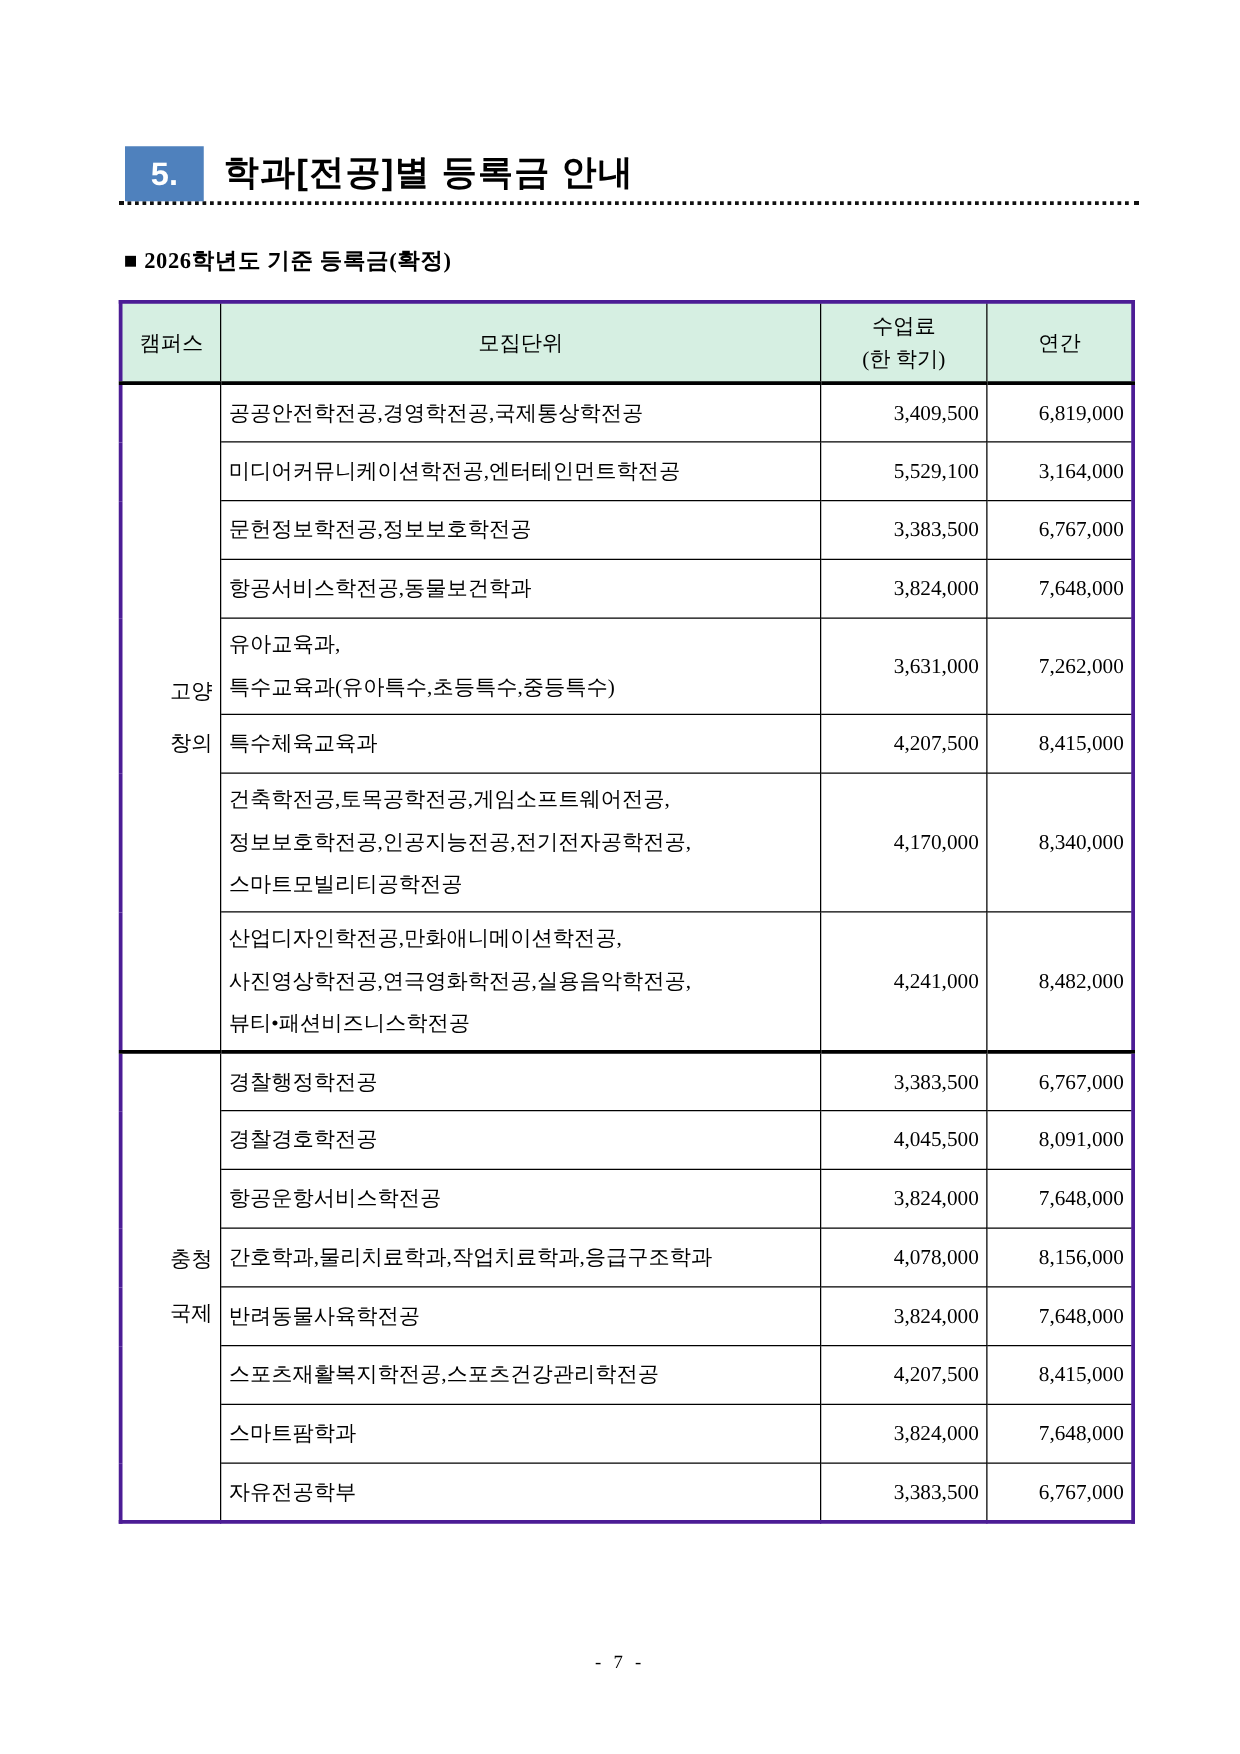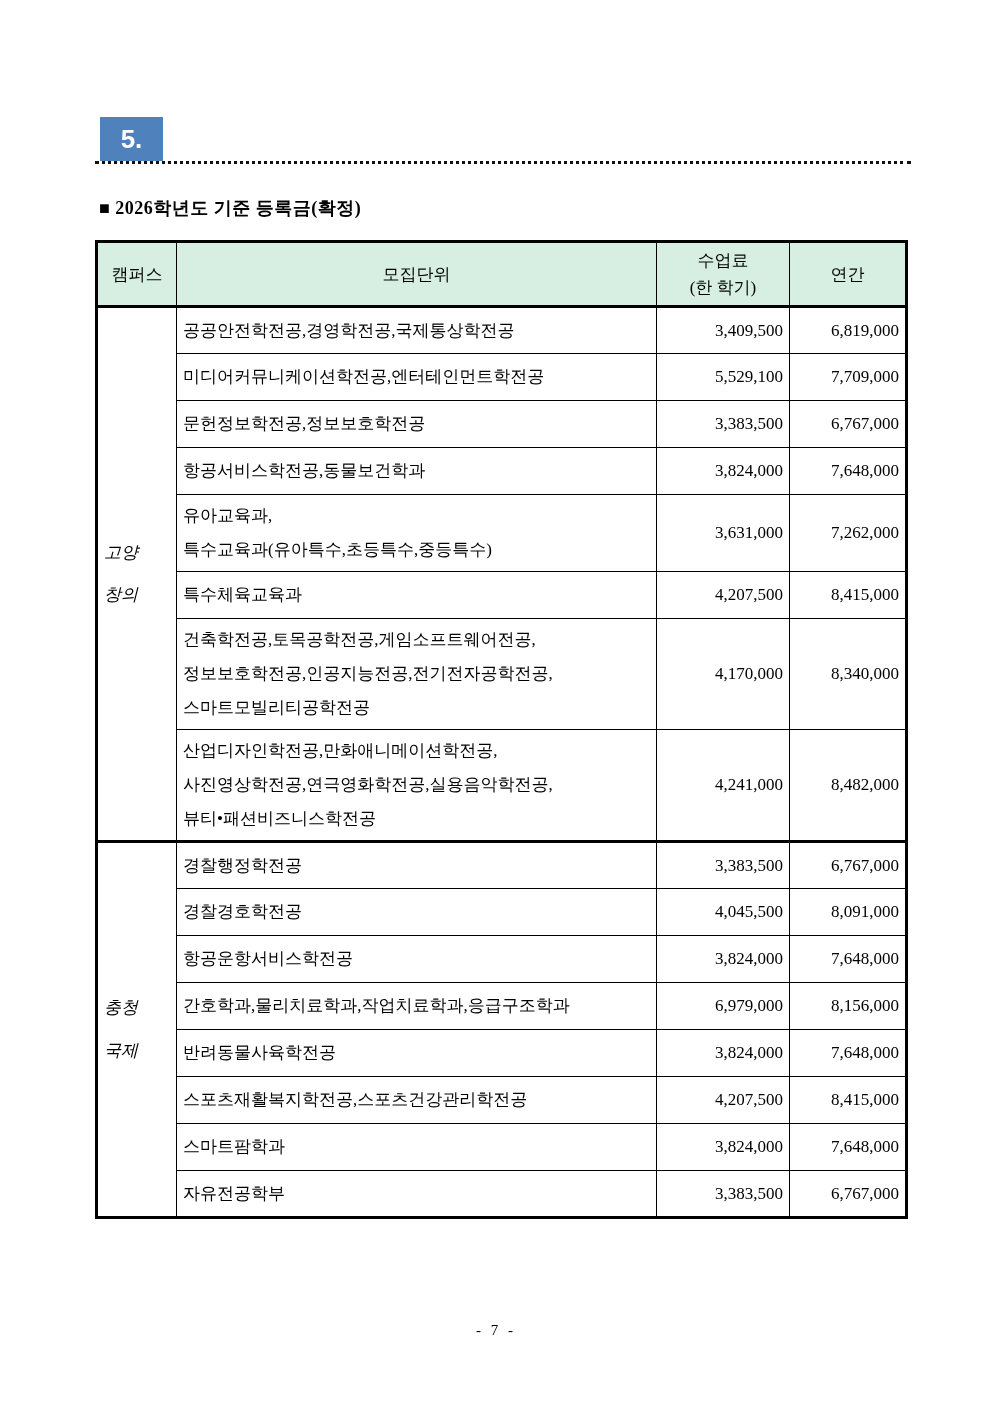--- a/index.html
+++ b/index.html
@@ -68,38 +68,37 @@
     table-layout: fixed;
     font-size: 17px;
   }
   table.fee-table th,
   table.fee-table td {
     border: 1.5px solid #000;
     padding: 4px 6px;
     vertical-align: middle;
   }
   table.fee-table {
-    border: 3px solid #000000;
+    border: 3px solid #4c1d95;
   }
   thead th {
     background: #d6efe2;
     font-weight: normal;
     text-align: center;
     height: 60px;
     border-bottom: 3px solid #000;
     white-space: pre-line;
     line-height: 1.6;
   }
   tbody tr { height: 47px; }
   tbody tr.group-start td { border-top: 3px solid #000; }
   td.campus-cell {
-    text-align: left;
+    text-align: right;
     white-space: pre-line;
     line-height: 2.5;
-    font-style: italic;
   }
   td.unit-cell {
     text-align: left;
     padding-left: 14px;
     white-space: pre-line;
     line-height: 2.0;
   }
   td.num-cell { text-align: right; }
 
   
@@ -113,20 +112,21 @@
     letter-spacing: 3px;
   }
 </style>
 </head>
 <body>
 
 <div class="title-bar">
   <div class="num-box">
     <span>5.</span>
   </div>
+  <div class="title-text">학과[전공]별 등록금 안내</div>
 </div>
 
 <div class="subtitle">■ 2026학년도 기준 등록금(확정)</div>
 
 <table class="fee-table">
   <colgroup>
     <col style="width:80px">
     <col style="width:480px">
     <col style="width:133px">
     <col style="width:117px">
@@ -144,21 +144,21 @@
       <tr class="group-start">
         <td rowspan="8" class="campus-cell">고양
 창의</td>
         <td class="unit-cell">공공안전학전공,경영학전공,국제통상학전공</td>
         <td class="num-cell">3,409,500</td>
         <td class="num-cell">6,819,000</td>
       </tr>
       <tr>
         <td class="unit-cell">미디어커뮤니케이션학전공,엔터테인먼트학전공</td>
         <td class="num-cell">5,529,100</td>
-        <td class="num-cell">7,709,000</td>
+        <td class="num-cell">3,164,000</td>
       </tr>
       <tr>
         <td class="unit-cell">문헌정보학전공,정보보호학전공</td>
         <td class="num-cell">3,383,500</td>
         <td class="num-cell">6,767,000</td>
       </tr>
       <tr>
         <td class="unit-cell">항공서비스학전공,동물보건학과</td>
         <td class="num-cell">3,824,000</td>
         <td class="num-cell">7,648,000</td>
@@ -200,21 +200,21 @@
         <td class="num-cell">4,045,500</td>
         <td class="num-cell">8,091,000</td>
       </tr>
       <tr>
         <td class="unit-cell">항공운항서비스학전공</td>
         <td class="num-cell">3,824,000</td>
         <td class="num-cell">7,648,000</td>
       </tr>
       <tr>
         <td class="unit-cell">간호학과,물리치료학과,작업치료학과,응급구조학과</td>
-        <td class="num-cell">6,979,000</td>
+        <td class="num-cell">4,078,000</td>
         <td class="num-cell">8,156,000</td>
       </tr>
       <tr>
         <td class="unit-cell">반려동물사육학전공</td>
         <td class="num-cell">3,824,000</td>
         <td class="num-cell">7,648,000</td>
       </tr>
       <tr>
         <td class="unit-cell">스포츠재활복지학전공,스포츠건강관리학전공</td>
         <td class="num-cell">4,207,500</td>

